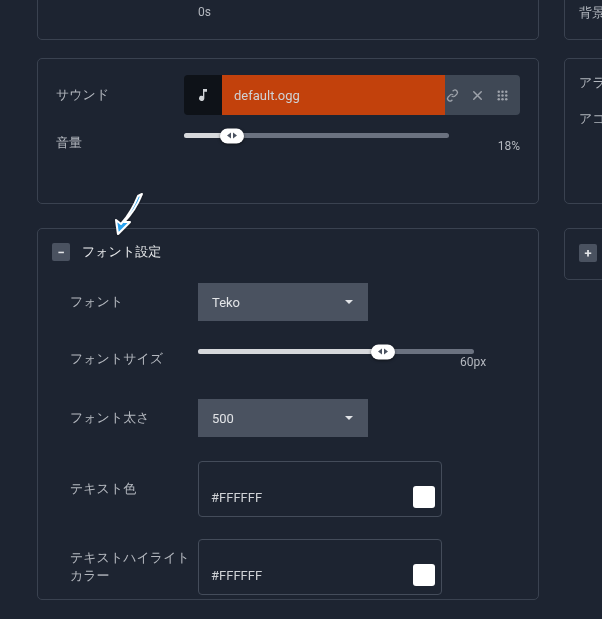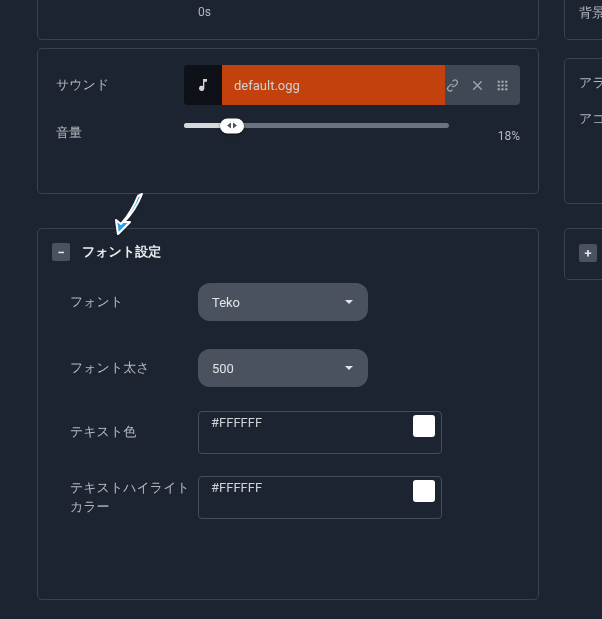--- a/index.html
+++ b/index.html
@@ -21,46 +21,46 @@
   .small-ico{width:15px;height:15px;fill:#9ea3ab;cursor:pointer}
   
   .slider-wrap{flex-grow:1;position:relative;display:flex;flex-direction:row}
   .track{position:relative;height:5px;background:#6b7280;border-radius:3px;width:100%}
   .track-fill{position:absolute;left:0;top:0;height:5px;background:#d6d8db;border-radius:3px}
   .thumb{position:absolute;top:50%;width:24px;height:15px;background:#fff;border-radius:8px;transform:translate(-50%,-50%);box-shadow:0 1px 3px rgba(0,0,0,.5);display:flex;align-items:center;justify-content:center;gap:2px}
   .thumb:before,.thumb:after{content:"";width:0;height:0;border-top:3px solid transparent;border-bottom:3px solid transparent}
   .thumb:before{border-right:4px solid #4a5260}
   .thumb:after{border-left:4px solid #4a5260}
   
-  .select{height:38px;background:#4a5260;border-radius:12px;display:flex;align-items:center;justify-content:space-between;padding:0 14px;color:#e2e4e7;font-size:13px;width:142px;cursor:pointer}
+  .select{height:38px;background:#4a5260;border-radius:0;display:flex;align-items:center;justify-content:space-between;padding:0 14px;color:#e2e4e7;font-size:13px;width:142px;cursor:pointer}
   .select svg{width:10px;height:10px;fill:#e2e4e7}
   
-  .color-input{height:38px;background:transparent;border:1px solid #444c5a;border-radius:4px;display:flex;padding:3px 6px 0 12px;width:224px}
+  .color-input{height:38px;background:transparent;border:1px solid #444c5a;border-radius:4px;display:flex;align-items:center;padding:16px 6px 0 12px;width:224px}
   .color-input span{flex-grow:1;color:#cfd2d6;font-size:13px}
   .swatch{width:22px;height:22px;border-radius:3px;background:#fff}
   
   .section-head{display:flex;align-items:center;gap:12px;padding:14px 14px 10px}
   .collapse-btn{width:18px;height:18px;background:#4a5260;display:flex;align-items:center;justify-content:center;color:#e2e4e7;font-size:13px;font-weight:bold;border-radius:2px;cursor:pointer}
-  .section-title{color:#e8eaec;font-size:13px;font-weight:700}
+  .section-title{color:#e8eaec;font-size:13px;font-weight:400}
   
   .right-lbl{color:#b4b8bf;font-size:13px;line-height:1.5;padding:6px 0 6px 14px;white-space:nowrap}
   .plus-btn{width:18px;height:18px;background:#4a5260;display:flex;align-items:center;justify-content:center;color:#e2e4e7;font-size:13px;font-weight:bold;border-radius:2px;cursor:pointer}
   
   .arrow{position:absolute;left:108px;top:190px;width:44px;height:48px;pointer-events:none}
 </style>
 </head>
 <body>
 
 <div class="canvas">
 
   <div class="panel" style="left:37px;top:-22px;width:500px;height:60px">
     <div class="zero-s" style="padding-top:26px;text-align:left;padding-left:160px">0s</div>
   </div>
 
-  <div class="panel" style="left:37px;top:48px;width:500px;height:144px">
+  <div class="panel" style="left:37px;top:58px;width:500px;height:144px">
     <div class="panel-inner">
       <div class="row">
         <div class="lbl">サウンド</div>
         <div class="file-box">
           <div class="file-icon">
             <svg viewBox="0 0 24 24">
                 <path d="M12 3v10.55A4 4 0 1 0 14 17V7h4V3h-6z"></path>
               </svg>
           </div>
           <div class="file-name">default.ogg</div>
@@ -106,20 +106,32 @@
     <div class="panel-inner" style="padding-left:32px;padding-top:12px">
       <div class="row" style="margin-bottom:28px">
         <div class="lbl">フォント</div>
         <div class="select">
           <span>Teko</span>
           <svg viewBox="0 0 10 10">
               <path d="M1 3l4 4 4-4z"></path>
             </svg>
         </div>
       </div>
+      <div class="row" style="margin-bottom:30px">
+        <div class="lbl">フォントサイズ</div>
+        <div class="slider-wrap" style="max-width:276px">
+          <div class="track">
+            <div class="track-fill" id="fs-fill" style="width: 67%;"></div>
+            <div class="thumb" id="fs-thumb" style="left: 67%;"></div>
+          </div>
+          <div class="value-note" id="fs-disp-wrap" style="position:relative;height:14px">
+             <span id="fs-disp" style="position: absolute; left: calc(67% - 14px);">60px</span>
+          </div>
+        </div>
+      </div>
       <div class="row" style="margin-bottom:24px">
         <div class="lbl">フォント太さ</div>
         <div class="select">
           <span>500</span>
           <svg viewBox="0 0 10 10">
               <path d="M1 3l4 4 4-4z"></path>
             </svg>
         </div>
       </div>
       <div class="row" style="margin-bottom:22px">

